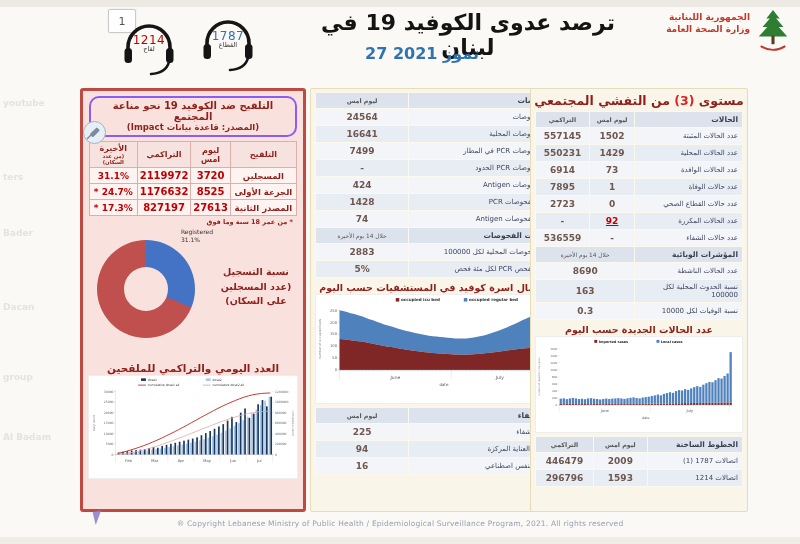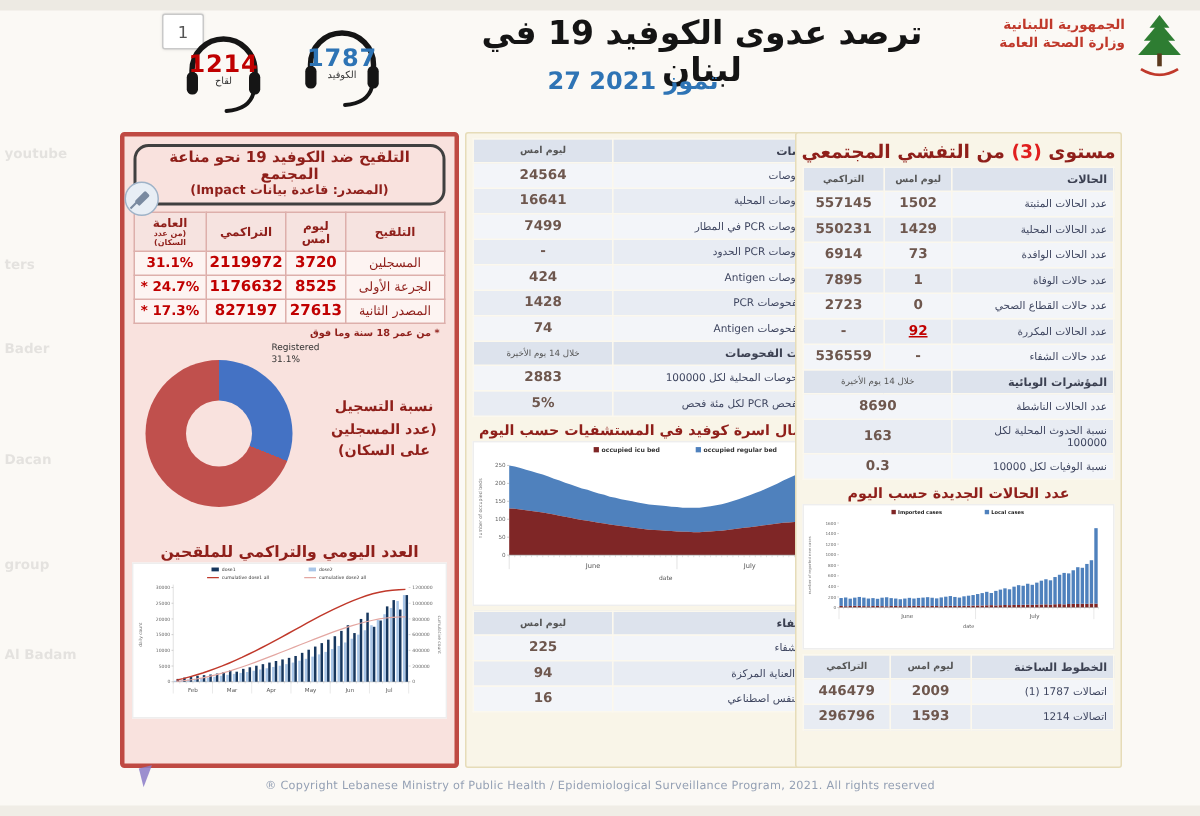--- a/index.html
+++ b/index.html
@@ -11,48 +11,48 @@
   .side{position:absolute;left:0;top:0;width:76px;height:544px;overflow:hidden;}
   .side-item{position:absolute;left:3px;width:72px;font-size:9px;font-weight:bold;color:#666;opacity:.15;white-space:nowrap;overflow:hidden;}
 
   .pagebox{position:absolute;left:108px;top:9px;width:26px;height:22px;background:#fff;border:1px solid #c9c9c9;border-radius:2px;font-size:11px;color:#555;display:flex;align-items:center;justify-content:center;box-shadow:0 0 2px rgba(0,0,0,.1);}
 
   
   .headset{position:absolute;width:62px;height:64px;text-align:center;}
   .hs-1787{left:197px;top:12px;}
   .hs-1214{left:118px;top:16px;}
   .headset svg{position:absolute;left:0;top:0;width:100%;height:100%;}
-  .hs-num{position:relative;margin-top:17px;font-weight:bold;font-size:16px;letter-spacing:.5px;}
+  .hs-num{position:relative;margin-top:17px;font-weight:normal;font-size:12px;letter-spacing:.5px;}
   .hs-1787 .hs-num{color:#2e74b5;}
   .hs-1214 .hs-num{color:#c00000;}
   .hs-label{position:relative;font-size:6.5px;color:#333;margin-top:-2px;}
 
   .main-title{position:absolute;left:292px;top:10px;width:352px;text-align:center;direction:rtl;font-size:22px;font-weight:bold;color:#141414;}
   .main-date{position:absolute;left:252px;top:44px;width:340px;text-align:center;font-size:16px;font-weight:bold;color:#2e74b5;}
 
   .logo{position:absolute;right:8px;top:7px;display:flex;align-items:flex-start;gap:4px;}
   .logo-text{text-align:right;font-size:9px;font-weight:bold;color:#c0392b;line-height:1.35;margin-top:4px;}
 
   
   .panel{position:absolute;top:88px;height:424px;box-sizing:border-box;}
   .panel-vax{left:80px;width:226px;background:#f9e2de;border:3px solid #bf4a43;border-radius:3px;}
   .panel-cream{background:#f9f5e8;border:1px solid #e6dcb8;border-radius:2px;}
   .panel-mid{left:310px;width:256px;}
   .panel-right{left:530px;width:218px;}
 
   
-  .vax-head{position:relative;margin:5px 6px 4px;border:2px solid #404040;border-radius:10px;padding:2px 4px 3px;text-align:center;direction:rtl;}
+  .vax-head{position:relative;margin:5px 6px 4px;border:2px solid #8b5cf6;border-radius:10px;padding:2px 4px 3px;text-align:center;direction:rtl;}
   .vax-head .t1{font-size:10px;font-weight:bold;color:#8f1f1a;}
   .vax-head .t2{font-size:8.5px;font-weight:bold;color:#8f1f1a;}
   .syringe{position:absolute;left:-8px;bottom:-9px;width:21px;height:21px;border-radius:50%;background:#e8eef5;border:1px solid #9fb3c8;}
   .vax-table{width:calc(100% - 12px);margin:0 6px;border-collapse:collapse;direction:rtl;}
   .vax-table td{border:1px solid #ddafab;background:#fdf4f2;padding:2px 1px;text-align:center;vertical-align:middle;}
   .vax-table .h{font-size:8px;font-weight:bold;color:#8f1f1a;background:#f6e3e0;}
   .vax-table .h .sub{font-size:5.3px;display:block;font-weight:bold;}
-  .vax-table .lbl{font-size:8.5px;font-weight:normal;color:#8f1f1a;}
+  .vax-table .lbl{font-size:8.5px;font-weight:bold;color:#8f1f1a;}
   .vax-table .num{font-size:10px;font-weight:bold;color:#c00000;direction:ltr;}
   .vax-table .cov{font-size:9px;font-weight:bold;color:#c00000;direction:ltr;}
   .vax-note{margin:2px 10px 0;font-size:6.5px;font-weight:bold;color:#8f1f1a;direction:rtl;text-align:right;}
   .donut-row{display:flex;direction:rtl;align-items:center;margin:2px 4px 0;}
   .donut-caption{width:86px;font-size:9.5px;font-weight:bold;color:#8f1f1a;text-align:center;line-height:1.55;direction:rtl;}
   .donut-wrap{position:relative;width:124px;height:118px;flex:none;}
   .donut{position:absolute;left:8px;top:12px;width:98px;height:98px;border-radius:50%;}
   .donut-hole{position:absolute;left:35px;top:39px;width:44px;height:44px;border-radius:50%;background:#f9e2de;}
   .donut-lab{position:absolute;right:0px;top:0px;font-size:6px;color:#333;text-align:left;line-height:1.25;direction:ltr;}
   .vax-chart-title{text-align:center;font-size:10.5px;font-weight:bold;color:#8f1f1a;margin:16px 0 1px;direction:rtl;}
@@ -106,21 +106,21 @@
   <div class="hs-label">لقاح</div>
 </div>
 <div class="headset hs-1787">
   <svg viewBox="0 0 62 62">
     <path d="M10 37 v-7 a21 21 0 0 1 42 0 v7" fill="none" stroke="#151515" stroke-width="3.6" stroke-linecap="round"></path>
     <rect x="6.5" y="31" width="7.5" height="15" rx="3.5" fill="#151515"></rect>
     <rect x="48" y="31" width="7.5" height="15" rx="3.5" fill="#151515"></rect>
     <path d="M51 45 q-3 11 -18 12" fill="none" stroke="#151515" stroke-width="2.6" stroke-linecap="round"></path>
   </svg>
   <div class="hs-num">1787</div>
-  <div class="hs-label">الكوفيد</div>
+  <div class="hs-label">القطاع</div>
 </div>
 
 <div class="main-title">ترصد عدوى الكوفيد 19 في لبنان</div>
 <div class="main-date">27 تموز 2021</div>
 
 <div class="logo">
   <div class="logo-text">
     <div>الجمهورية اللبنانية</div>
     <div>وزارة الصحة العامة</div>
   </div>
@@ -150,21 +150,21 @@
         <col style="width:32%">
         <col style="width:19%">
         <col style="width:26%">
         <col style="width:23%">
       </colgroup>
     <tbody>
         <tr>
       <td class="h">التلقيح</td>
       <td class="h">ليوم امس</td>
       <td class="h">التراكمي</td>
-      <td class="h"><span>العامة</span><span class="sub">(من عدد السكان)</span></td>
+      <td class="h"><span>الأخيرة</span><span class="sub">(من عدد السكان)</span></td>
     </tr>
     <tr>
       <td class="lbl">المسجلين</td>
       <td class="num">3720</td>
       <td class="num">2119972</td>
       <td class="cov"><span class="star"></span><span>31.1%</span></td>
     </tr>
     <tr>
       <td class="lbl">الجرعة الأولى</td>
       <td class="num">8525</td>

